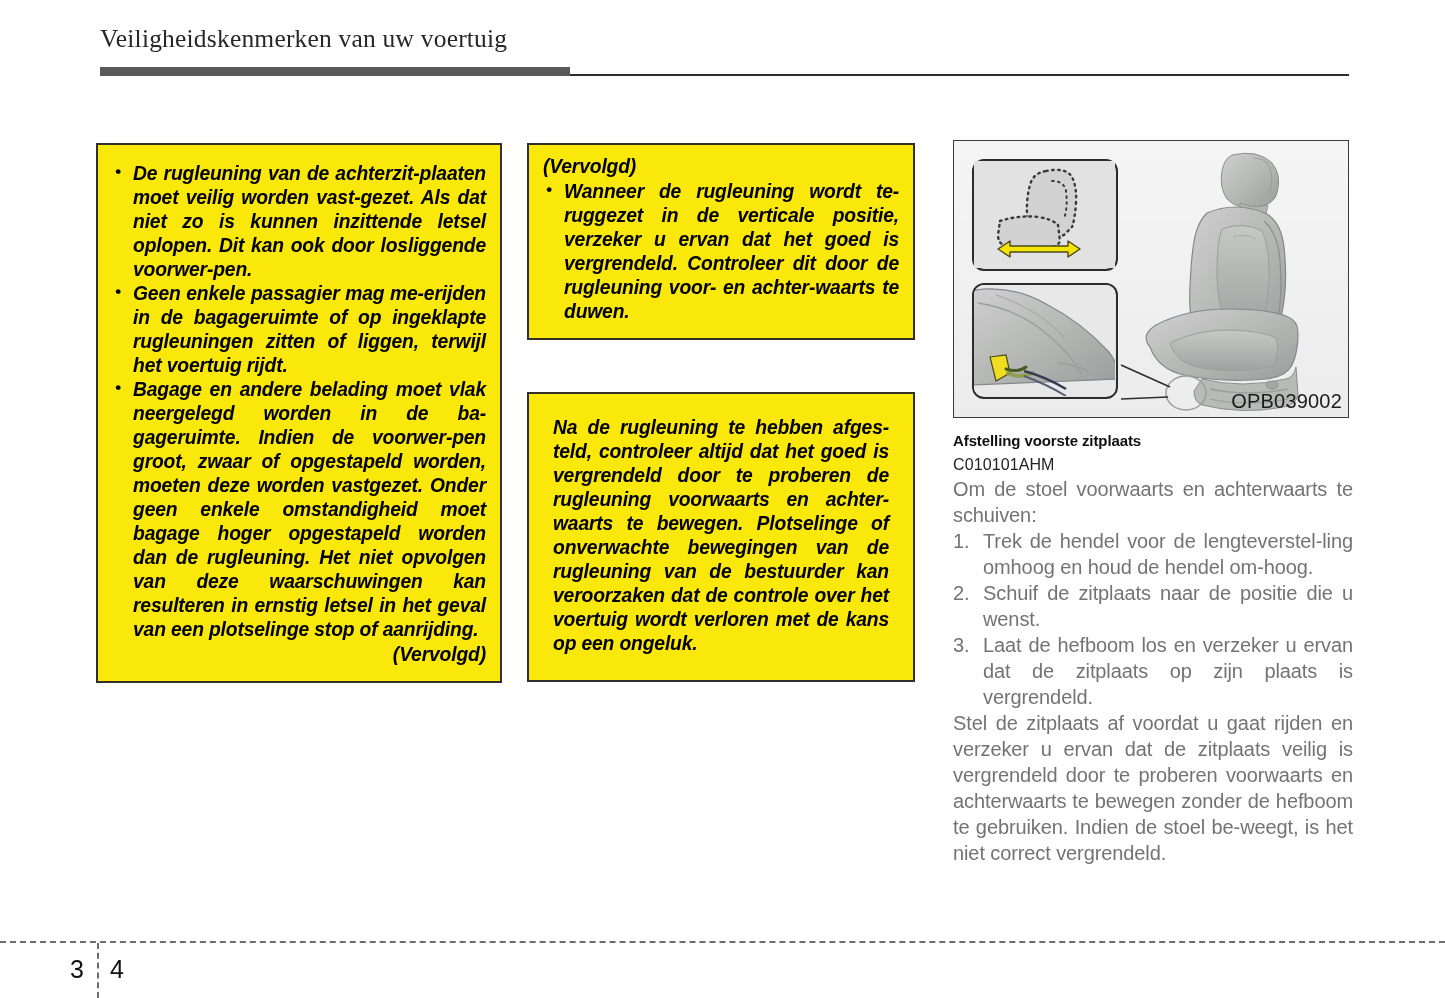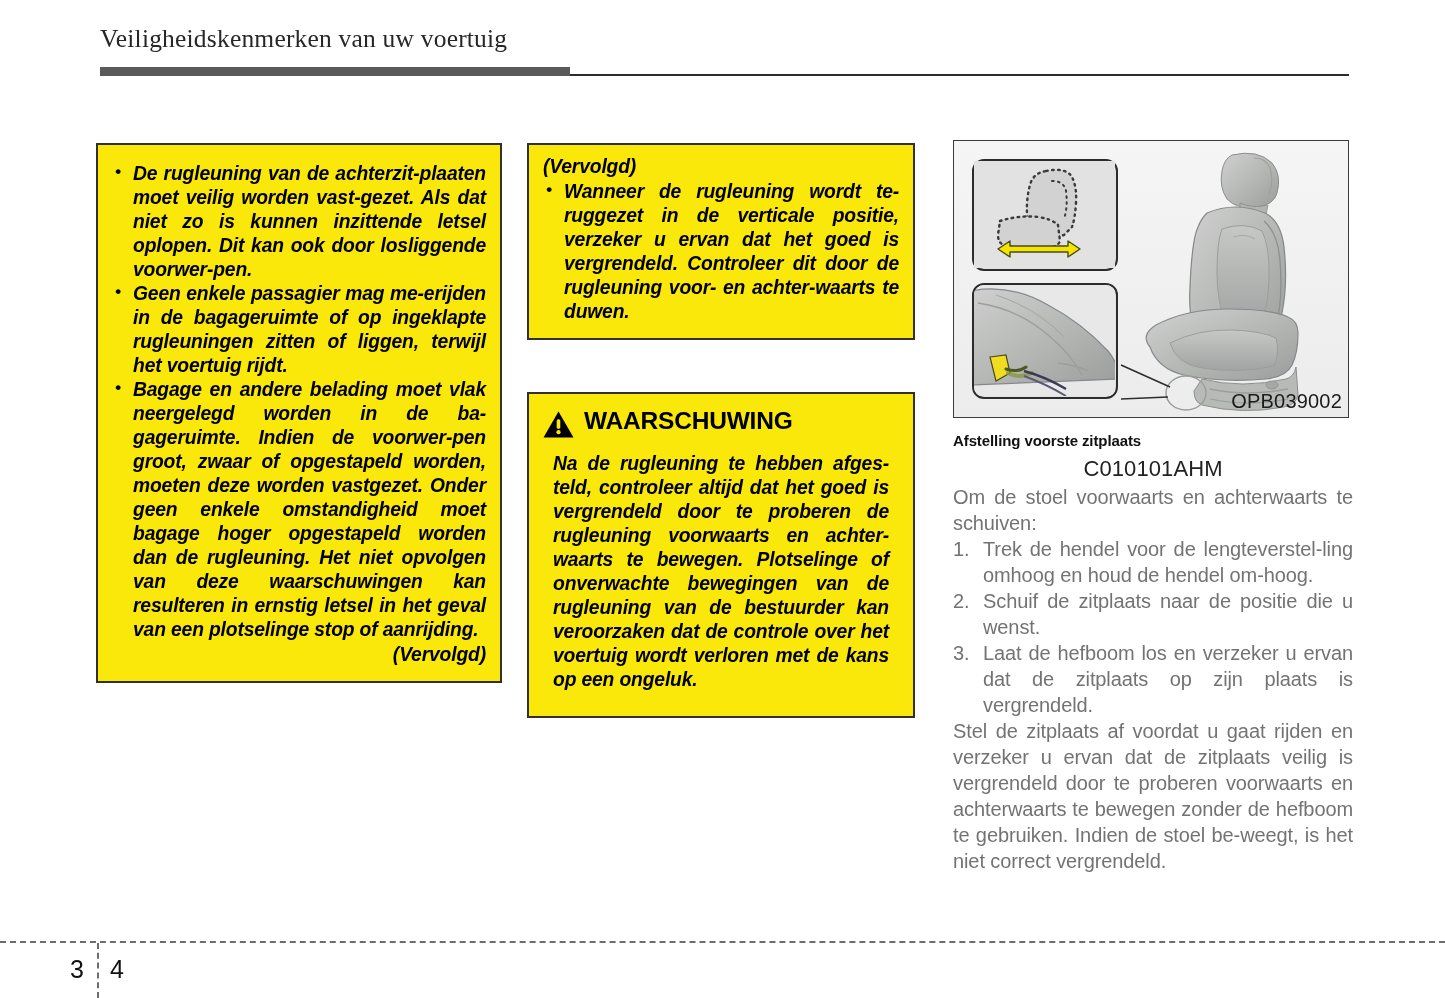--- a/index.html
+++ b/index.html
@@ -157,25 +157,24 @@
   .inset-bot { left: 18px; top: 142px; width: 146px; height: 116px; overflow: hidden;}
 
   .fig-section-title {
     font-size: 15px;
     font-weight: bold;
     color: #111;
     margin-top: 14px;
     letter-spacing: -0.1px;
   }
   .fig-code {
-    font-size: 22px;
+    font-size: 16px;
     color: #222;
     margin-top: 7px;
     letter-spacing: 0.1px;
-    text-align: center;
   }
   .fig-subtitle {
     font-size: 19px;
     font-weight: bold;
     font-style: italic;
     color: #111;
     margin-top: 4px;
   }
   .body-text {
     font-size: 20px;
@@ -260,30 +259,20 @@
     <div class="warnbox" style="padding-top:10px;">
       <div class="warn-body" style="margin-top:0;">
         <div class="vervolgd-top">(Vervolgd)</div>
         <ul class="warn-list">
           <li>Wanneer de rugleuning wordt te-ruggezet in de verticale positie, verzeker u ervan dat het goed is vergrendeld. Controleer dit door de rugleuning voor- en achter-waarts te duwen.</li>
         </ul>
       </div>
     </div>
 
     <div class="warnbox" style="margin-top:52px;">
-      <div class="warn-head" style="gap:10px;">
-        <span class="tri-icon">
-          <svg width="31" height="27" viewBox="0 0 31 27">
-            <path d="M15.5 0.5 L30.5 26.5 L0.5 26.5 Z" fill="#000"></path>
-            <rect x="13.7" y="8.2" width="3.6" height="9.6" rx="1.5" fill="#fae80a"></rect>
-            <circle cx="15.5" cy="21.2" r="2.1" fill="#fae80a"></circle>
-          </svg>
-        </span>
-        <div class="warn-title-simple">WAARSCHUWING</div>
-      </div>
       <div class="warn-body">
         <p>Na de rugleuning te hebben afges-teld, controleer altijd dat het goed is vergrendeld door te proberen de rugleuning voorwaarts en achter-waarts te bewegen. Plotselinge of onverwachte bewegingen van de rugleuning van de bestuurder kan veroorzaken dat de controle over het voertuig wordt verloren met de kans op een ongeluk.</p>
       </div>
     </div>
 
   </div>
 
   <div class="col-right">
 
     <div class="fig-frame">

